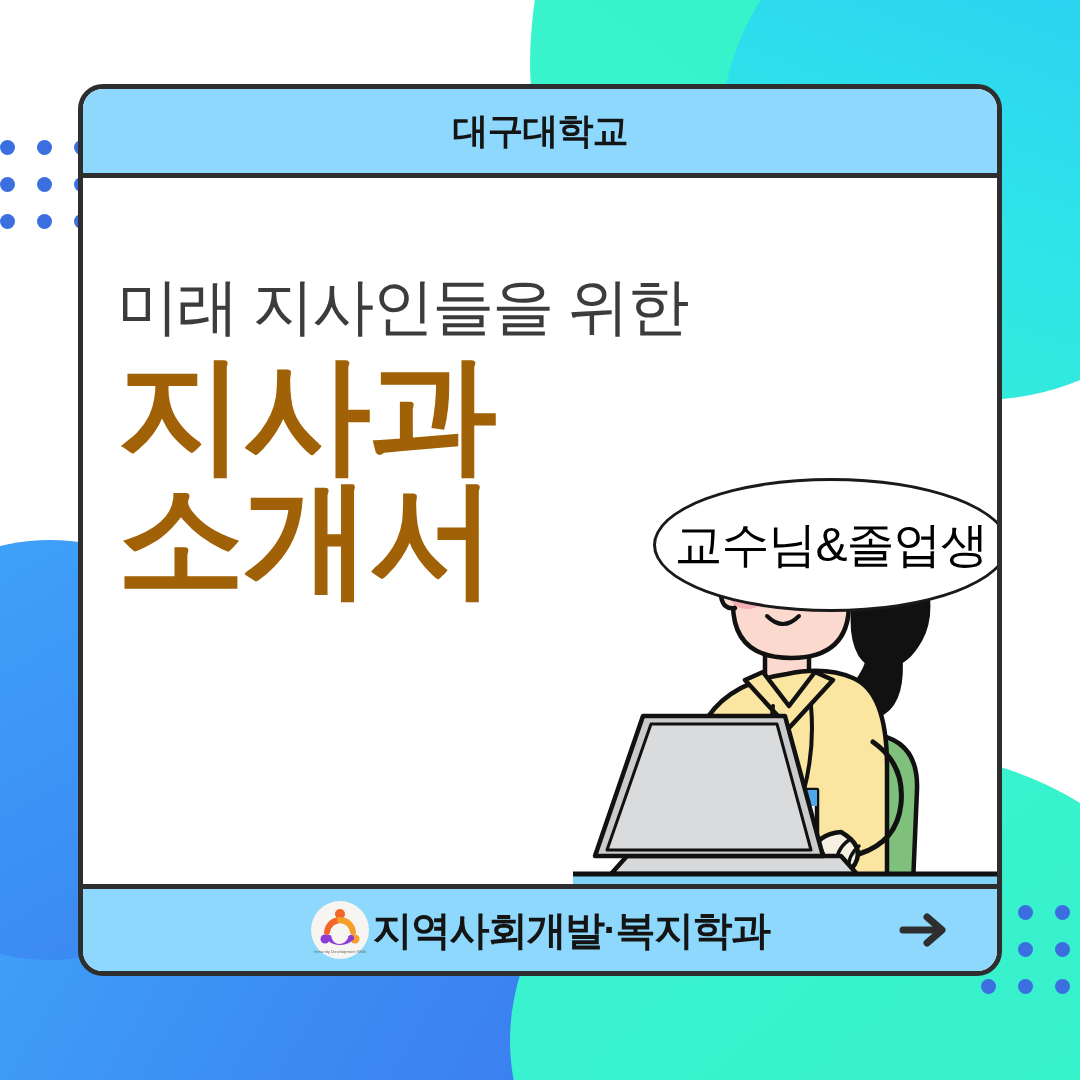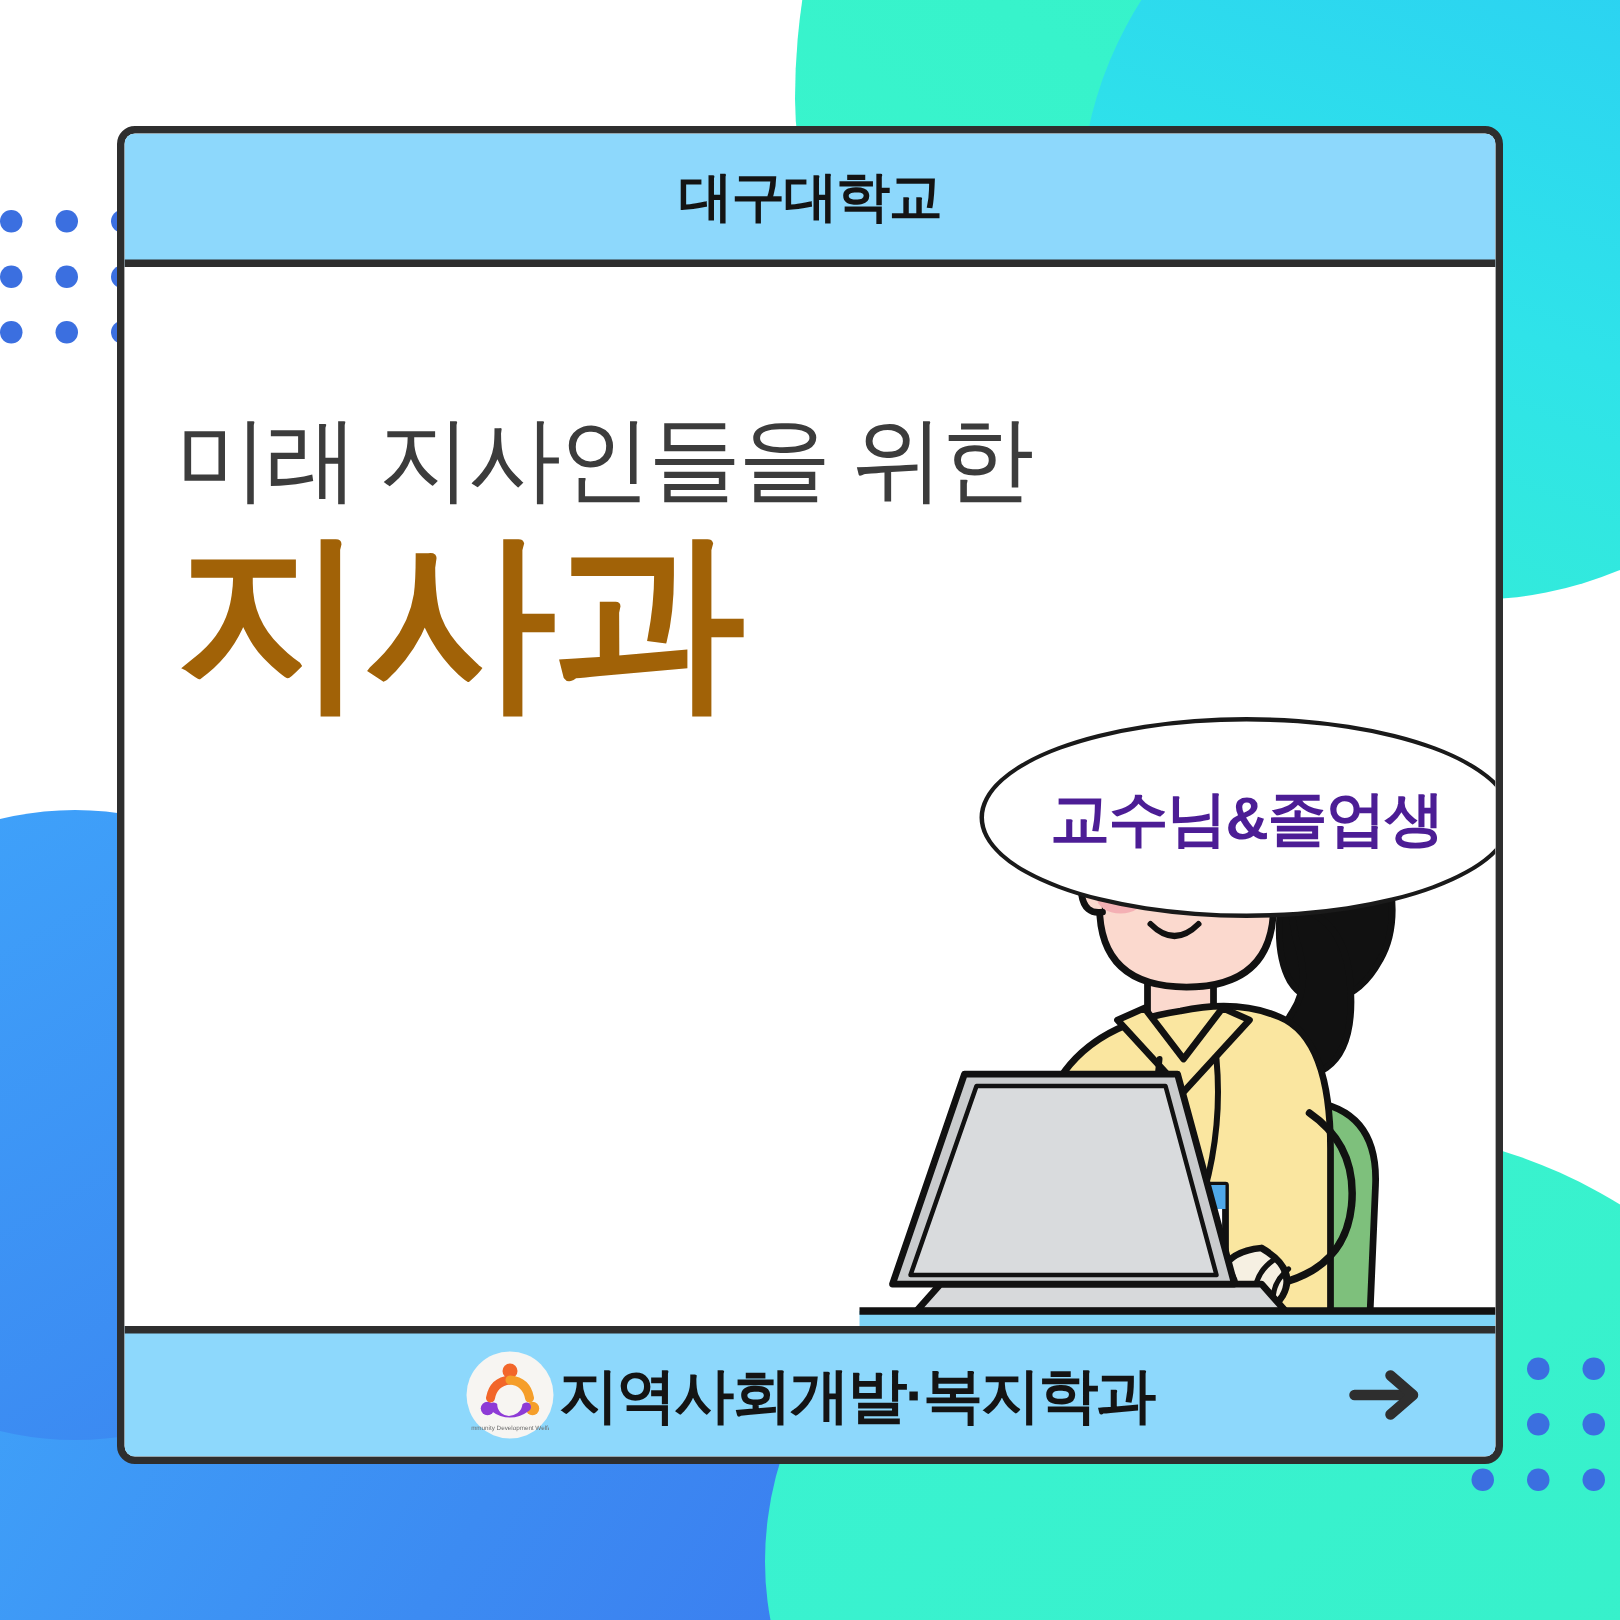--- a/index.html
+++ b/index.html
@@ -103,21 +103,21 @@
 
   
   #card {
     position: absolute;
     left: 78px;
     top: 84px;
     width: 924px;
     height: 892px;
     box-sizing: border-box;
     border: 5px solid #2E2E2E;
-    border-radius: 12px;
+    border-radius: 25px;
     background: #ffffff;
     overflow: hidden;
     display: flex;
     flex-direction: column;
   }
 
   .card-header {
     flex: 0 0 84px;
     background: #8DD8FC;
     border-bottom: 5px solid #2E2E2E;
@@ -185,23 +185,23 @@
     height: 128px;
     border: 3px solid #1A1A1A;
     border-radius: 50%;
     background: #ffffff;
     display: flex;
     align-items: center;
     justify-content: center;
     z-index: 6;
   }
   .oval-badge .badge-text {
-    font-size: 40px;
-    font-weight: bold;
-    color: #4c1d95;
+    font-size: 48px;
+    font-weight: normal;
+    color: #000000;
     letter-spacing: -1px;
     white-space: nowrap;
   }
 
   
   #illustration {
     position: absolute;
     right: -6px;
     bottom: 0px;
     width: 430px;
@@ -291,20 +291,21 @@
     <div class="card-header">
       <span class="uni-name">대구대학교</span>
     </div>
 
     <div class="card-body">
 
       <div class="headline-block">
         <div class="subtitle">미래 지사인들을 위한</div>
         <div class="bigtitle">
           <span class="line">지사과</span>
+          <span class="line">소개서</span>
         </div>
       </div>
 
       <div class="oval-badge">
         <span class="badge-text">교수님&amp;졸업생</span>
       </div>
 
       <div id="illustration">
         <svg viewBox="0 0 430 400" xmlns="http://www.w3.org/2000/svg">
           <g stroke="#111111" stroke-width="4.5" stroke-linecap="round" stroke-linejoin="round">

